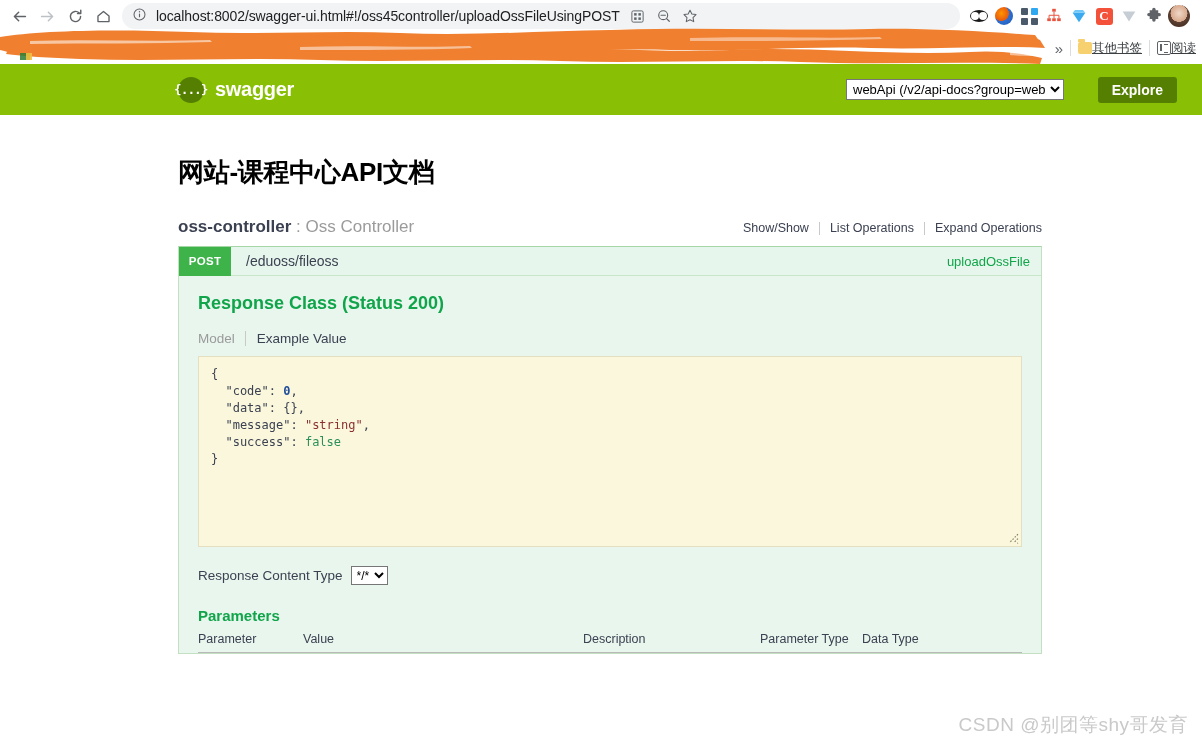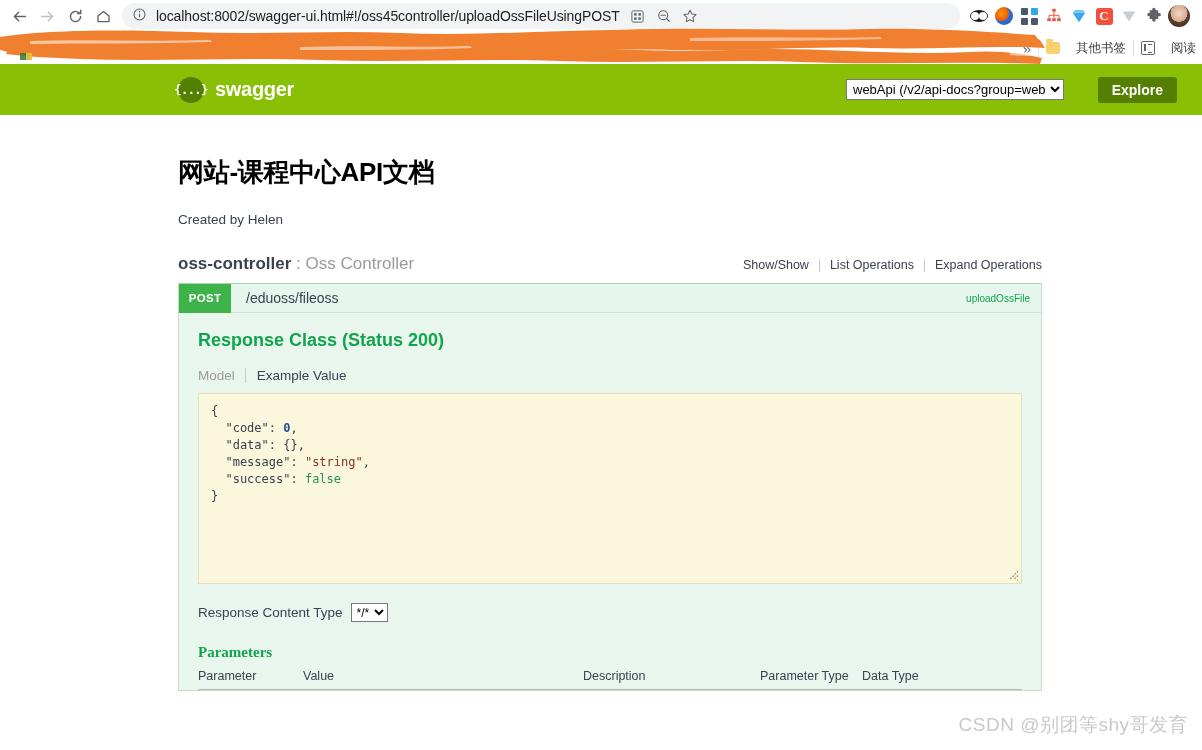--- a/index.html
+++ b/index.html
@@ -51,21 +51,21 @@
   .ext-avatar { width:22px; height:22px; border-radius:50%;
     background:radial-gradient(circle at 50% 38%, #f0d8c8 0%, #d8a98c 48%, #5c4033 49%, #3a2418 100%); }
 
   
   .bookmarks-bar {
     position:relative; height:32px; display:flex; align-items:center;
     padding:0 6px; background:#fff; overflow:hidden;
   }
   .bm-right { margin-left:auto; display:flex; align-items:center; gap:7px; font-size:12.5px; color:#3c4043; }
   .bm-sep { width:1px; height:16px; background:#dadce0; }
-  .bm-item { display:flex; align-items:center; gap:16px; cursor:pointer; white-space:nowrap; }
+  .bm-item { display:flex; align-items:center; gap:0; cursor:pointer; white-space:nowrap;text-decoration:underline; }
   .bm-folder { width:14px; height:12px; background:#f7d070; border-radius:2px 2px 2px 2px; position:relative; }
   .bm-folder::before { content:""; position:absolute; top:-3px; left:0; width:7px; height:3px; background:#f7d070; border-radius:1px 1px 0 0; }
   .bm-read { width:14px; height:14px; border:1.6px solid #5f6368; border-radius:2px; position:relative; }
   .bm-read::before { content:""; position:absolute; left:2px; top:1.5px; width:2px; height:7px; background:#5f6368; }
   .bm-read::after { content:""; position:absolute; left:6px; top:1.5px; width:4px; height:7px;
     border-top:1.5px solid #5f6368; border-bottom:1.5px solid #5f6368; }
 
   .scribble { position:absolute; left:0; top:28px; width:1050px; height:38px; pointer-events:none; }
 
   
@@ -119,21 +119,21 @@
   .op-head {
     background:#e7f6ec; display:flex; align-items:center; height:29px;
     border-bottom:1px solid #c8e6c9;
   }
   .op-method {
     background:#3db34a; color:#fff; font-size:11.5px; font-weight:bold;
     width:52px; height:29px; display:flex; align-items:center; justify-content:center;
     letter-spacing:0.3px;
   }
   .op-path { margin-left:15px; font-size:14px; color:#3b4151; font-family:"Liberation Sans", sans-serif; }
-  .op-nick { margin-left:auto; margin-right:11px; font-size:10px; color:#10a54a; }
+  .op-nick { margin-left:auto; margin-right:11px; font-size:13px; color:#10a54a; }
 
   .op-body { background:#e9f6ee; padding:17px 19px 0 19px; }
   .resp-title { color:#10a54a; font-size:18px; margin:0 0 4px 0; }
   .resp-ok { font-size:13.5px; color:#3b4151; margin:0; }
   .tabs { margin-top:17px; display:flex; align-items:flex-start; font-size:13.5px; }
   .tabs .tab { color:#9b9b9b; cursor:pointer; padding-right:10px; }
   .tabs .tab.active { color:#3b4151; padding-left:11px; }
   .tabs .tsep { width:1px; height:15px; background:#c9c9c9; }
 
   .example-box {
@@ -147,21 +147,21 @@
   .j-key { color:#3b4151; }
   .j-num { color:#1f4e9c; font-weight:bold; }
   .j-str { color:#8b3030; }
   .j-bool { color:#2a8f5a; }
   .resize-grip { position:absolute; right:2px; bottom:2px; width:13px; height:13px; }
 
   .rct-row { display:flex; align-items:center; gap:8px; margin-top:19px; }
   .rct-label { font-size:13.5px; color:#3b4151; }
   .rct-select { font-size:12px; height:19px; border:1px solid #767676; background:#fff; padding:0 1px; }
 
-  .params-title { color:#10a54a; font-size:15px; margin:22px 0 0 0;font-family:Liberation Serif, serif; }
+  .params-title { color:#10a54a; font-size:15px; margin:22px 0 0 0; }
   .params-table { width:100%; border-collapse:collapse; margin-top:8px; }
   .params-table th {
     text-align:left; font-weight:normal; font-size:12.5px; color:#3b4151;
     padding:0 0 6px 0; border-bottom:1px solid #b9b9b9;
   }
   .col-param { width:105px; } .col-value { width:280px; }
   .col-desc { width:177px; } .col-ptype { width:102px; }
 
   .watermark {
     position:absolute; right:14px; bottom:12px;
@@ -320,21 +320,20 @@
     </select>
   </div>
   <button class="explore-btn">Explore</button>
 </div>
 
 <div class="page">
 
   <h1 class="api-title">网站-课程中心API文档</h1>
 
   <div class="api-meta">
-    <span class="line">Created by Helen</span>
   </div>
 
   <div class="resource-head">
     <div class="resource-name">
       <span>oss-controller</span><span class="sep"> : </span><span class="sub">Oss Controller</span>
     </div>
     <div class="resource-actions">
       <a href="#">Show/Show</a>
       <span class="vsep"></span>
       <a href="#">List Operations</a>

